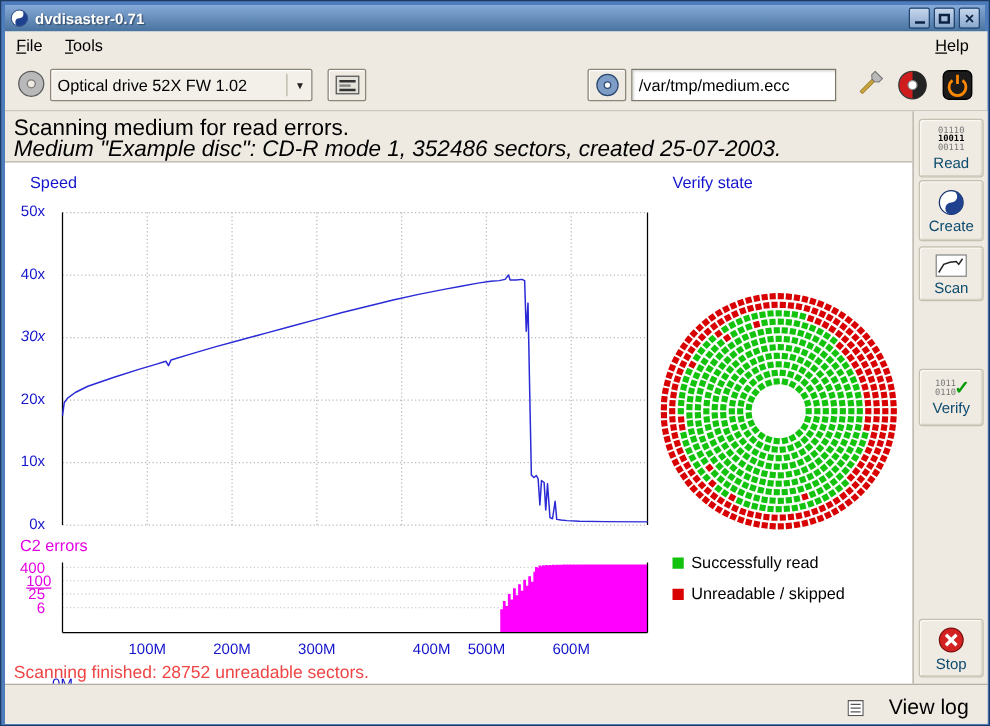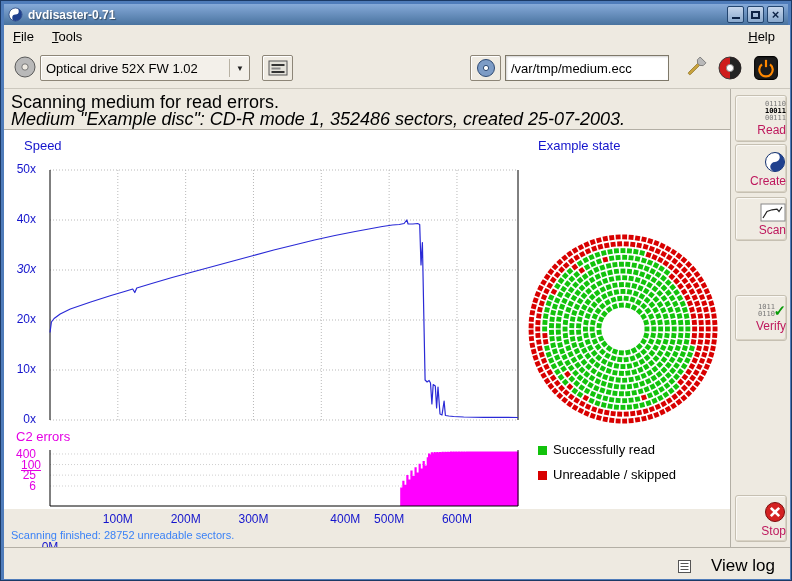--- a/index.html
+++ b/index.html
@@ -29,48 +29,48 @@
 .path-input{height:26px;border:1px solid #7e7869;background:#fff;font:13px "Liberation Sans",sans-serif;padding:0 5px;box-shadow:inset 1px 1px 2px rgba(0,0,0,.18)}
 #img-input{left:293px;width:164px}
 #ecc-input{left:501px;width:164px}
 .tool-btn{width:30px;height:30px;top:6px;display:flex;align-items:center;justify-content:center;cursor:pointer}
 #wrench-btn{left:676px}
 #logo-btn{left:711px}
 #power-btn{left:747px}
 .headerarea{position:absolute;top:64px;left:0;width:726px;height:40px;font-size:18px;color:#000}
 .h1{position:absolute;left:7px;top:3px}
 .h2{position:absolute;left:7px;top:20px;font-style:italic}
-#main-panel{position:absolute;left:0;top:104px;width:726px;height:380px;background:#fff;border-top:1px solid #b3afa5}
+#main-panel{position:absolute;left:0;top:104px;width:726px;height:450px;background:#fff;border-top:1px solid #b3afa5}
 .sidebar{position:absolute;left:726px;top:64px;width:60px;height:458px;background:#eeeae1;border-left:1px solid #b3afa5}
 .bottombar{position:absolute;left:0;top:522px;width:786px;height:32px;background:#eeeae1;border-top:1px solid #b3afa5}
 .chart-label{position:absolute;font-size:13px;color:#1414cc}
 #speed-label{left:20px;top:8px}
 #medium-label{left:534px;top:8px}
 #c2-label{left:12px;top:299px;color:#e400e4}
 #speed-svg{position:absolute;left:36px;top:30px}
 #c2-svg{position:absolute;left:36px;top:316px}
 #disc-svg{position:absolute;left:519px;top:99px}
 .swatch{position:absolute;width:9px;height:9px}
 #swatch-read{left:534px;top:316px}
 #swatch-unread{left:534px;top:341px}
 .legend-text{position:absolute;font-size:13px;color:#000}
 #legend-read-text{left:549px;top:312px}
 #legend-unread-text{left:549px;top:337px}
-#status-text{position:absolute;left:7px;top:399px;font-size:11px;color:#3b82f6}
+#status-text{position:absolute;left:7px;top:399px;font-size:14px;color:#ef4444}
 .tick{position:absolute;font-size:12px}
 .tick.blue{color:#1414cc}
 .tick.mag{color:#e400e4}
-.side-btn{position:absolute;left:4px;width:52px;border:1px solid #c6c0b2;border-radius:3px;background:#efebe2;box-shadow:inset 1px 1px 0 #faf8f4,inset -1px -1px 0 #d8d2c4;display:flex;flex-direction:column;align-items:flex-end;justify-content:center;gap:2px;cursor:pointer}
+.side-btn{position:absolute;left:4px;width:52px;border:1px solid #c6c0b2;border-radius:3px;background:#efebe2;box-shadow:inset 1px 1px 0 #faf8f4,inset -1px -1px 0 #d8d2c4;display:flex;flex-direction:column;align-items:center;justify-content:center;gap:2px;cursor:pointer}
 #btn-read{top:6px;height:47px}
 #btn-create{top:55px;height:49px}
 #btn-scan{top:108px;height:44px}
 #btn-fix{top:156px;height:46px;background:#f3e4c4}
 #btn-verify{top:206px;height:46px}
 #btn-stop{top:406px;height:47px}
-.side-label{font-size:12px;color:#be185d;line-height:12px}
+.side-label{font-size:12px;color:#0c4a6e;line-height:12px}
 .bits{font:7px "DejaVu Sans Mono",monospace;color:#777;line-height:7px;text-align:center}
 .bits.strong{color:#000;font-weight:bold}
 .verify-icon{position:relative;width:30px;text-align:left;padding-left:2px}
 .verify-check{position:absolute;right:0px;top:0px;color:#089a08;font-weight:bold;font-size:15px;line-height:14px}
 .viewlog{position:absolute;right:10px;top:5px;display:flex;align-items:center;gap:20px;font-size:17px;cursor:pointer;padding:2px 4px;border:1px dotted transparent}
 </style>
 </head>
 <body>
 
 <div class="window">
@@ -153,21 +153,21 @@
       </div>
     </div>
 
     <div class="headerarea">
       <div class="h1">Scanning medium for read errors.</div>
       <div class="h2">Medium "Example disc": CD-R mode 1, 352486 sectors, created 25-07-2003.</div>
     </div>
 
     <div id="main-panel">
       <div class="chart-label" id="speed-label">Speed</div>
-      <div class="chart-label" id="medium-label">Example state</div>
+      <div class="chart-label" id="medium-label">Verify state</div>
       <div class="chart-label" id="c2-label">C2 errors</div>
       <svg id="speed-svg" width="482" height="268">
           <line x1="10" x2="478" y1="260" y2="260" stroke="#b9b9b9" stroke-dasharray="1,2"></line>
           <line x1="10" x2="478" y1="210" y2="210" stroke="#b9b9b9" stroke-dasharray="1,2"></line>
           <line x1="10" x2="478" y1="160" y2="160" stroke="#b9b9b9" stroke-dasharray="1,2"></line>
           <line x1="10" x2="478" y1="110" y2="110" stroke="#b9b9b9" stroke-dasharray="1,2"></line>
           <line x1="10" x2="478" y1="60" y2="60" stroke="#b9b9b9" stroke-dasharray="1,2"></line>
           <line x1="10" x2="478" y1="10" y2="10" stroke="#b9b9b9" stroke-dasharray="1,2"></line>
           <line x1="77.82608695652173" x2="77.82608695652173" y1="10" y2="260" stroke="#b9b9b9" stroke-dasharray="1,2"></line>
           <line x1="145.65217391304347" x2="145.65217391304347" y1="10" y2="260" stroke="#b9b9b9" stroke-dasharray="1,2"></line>

